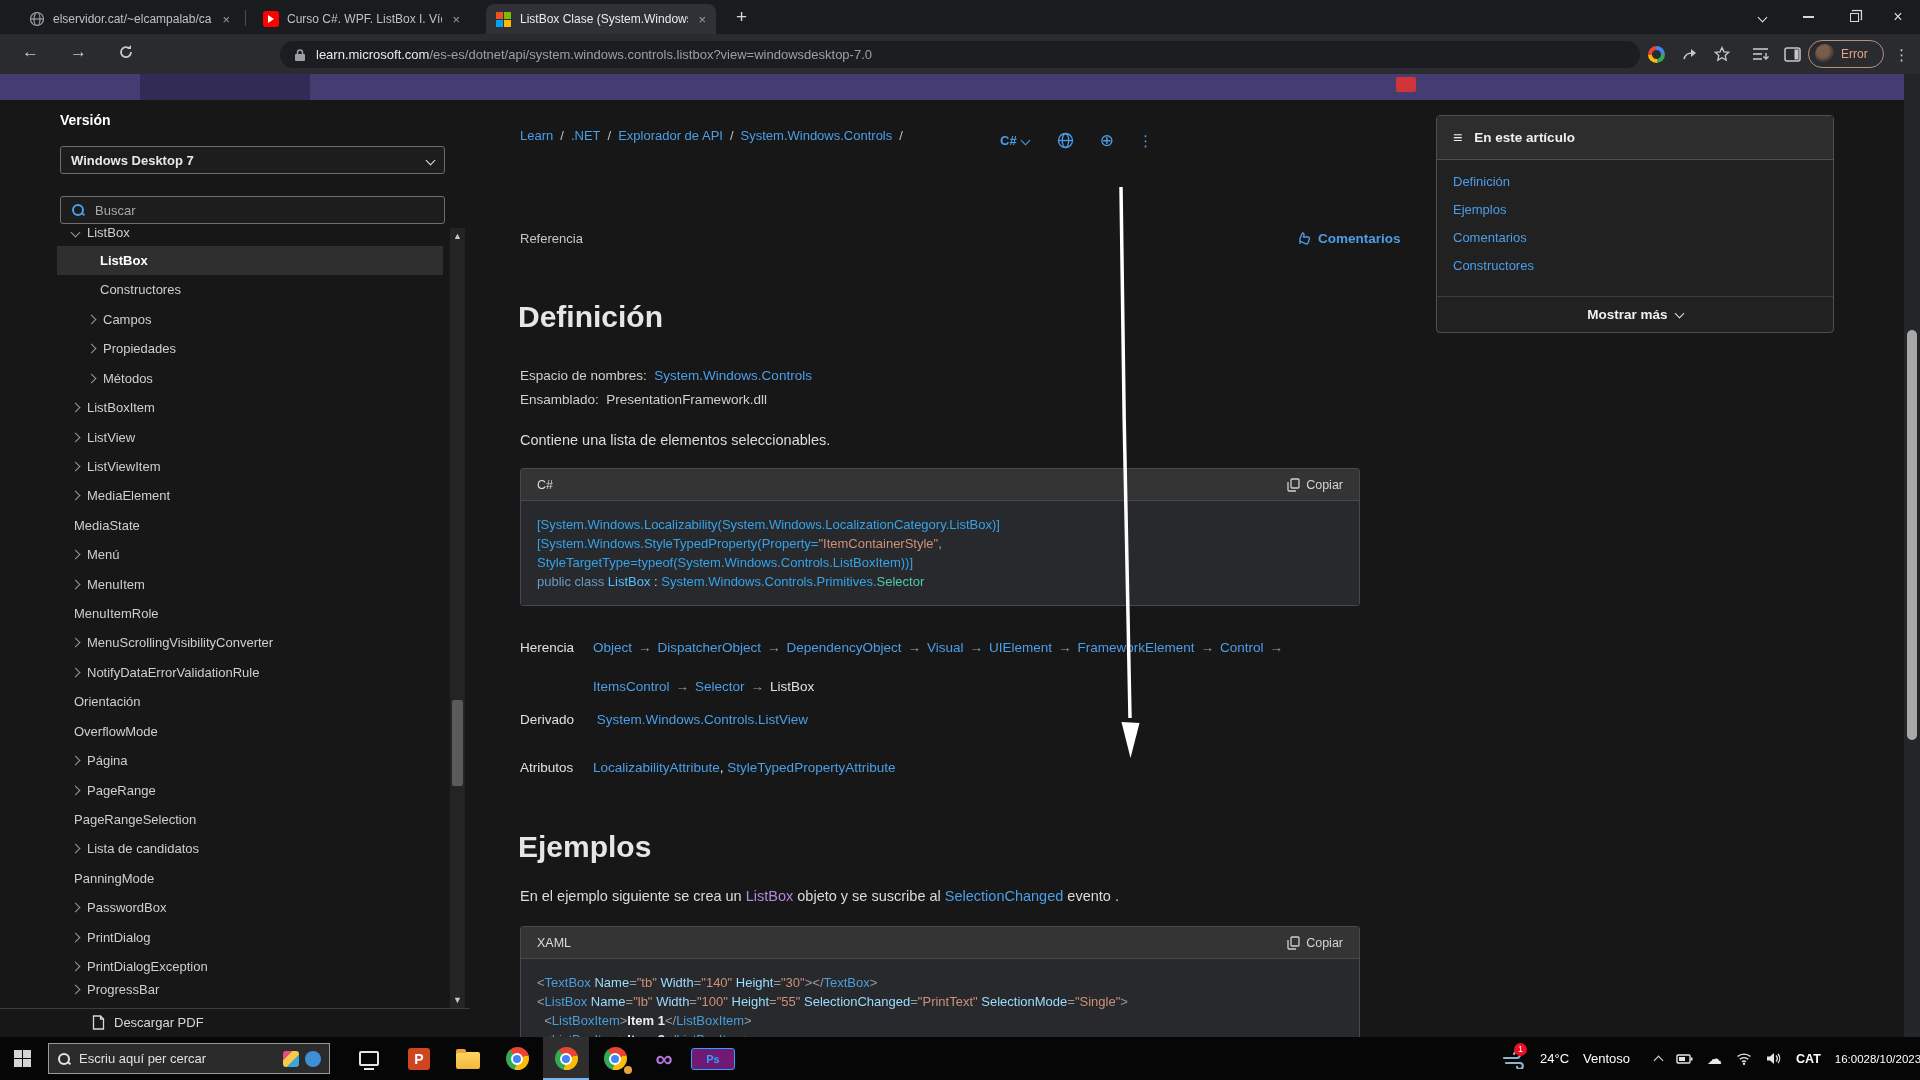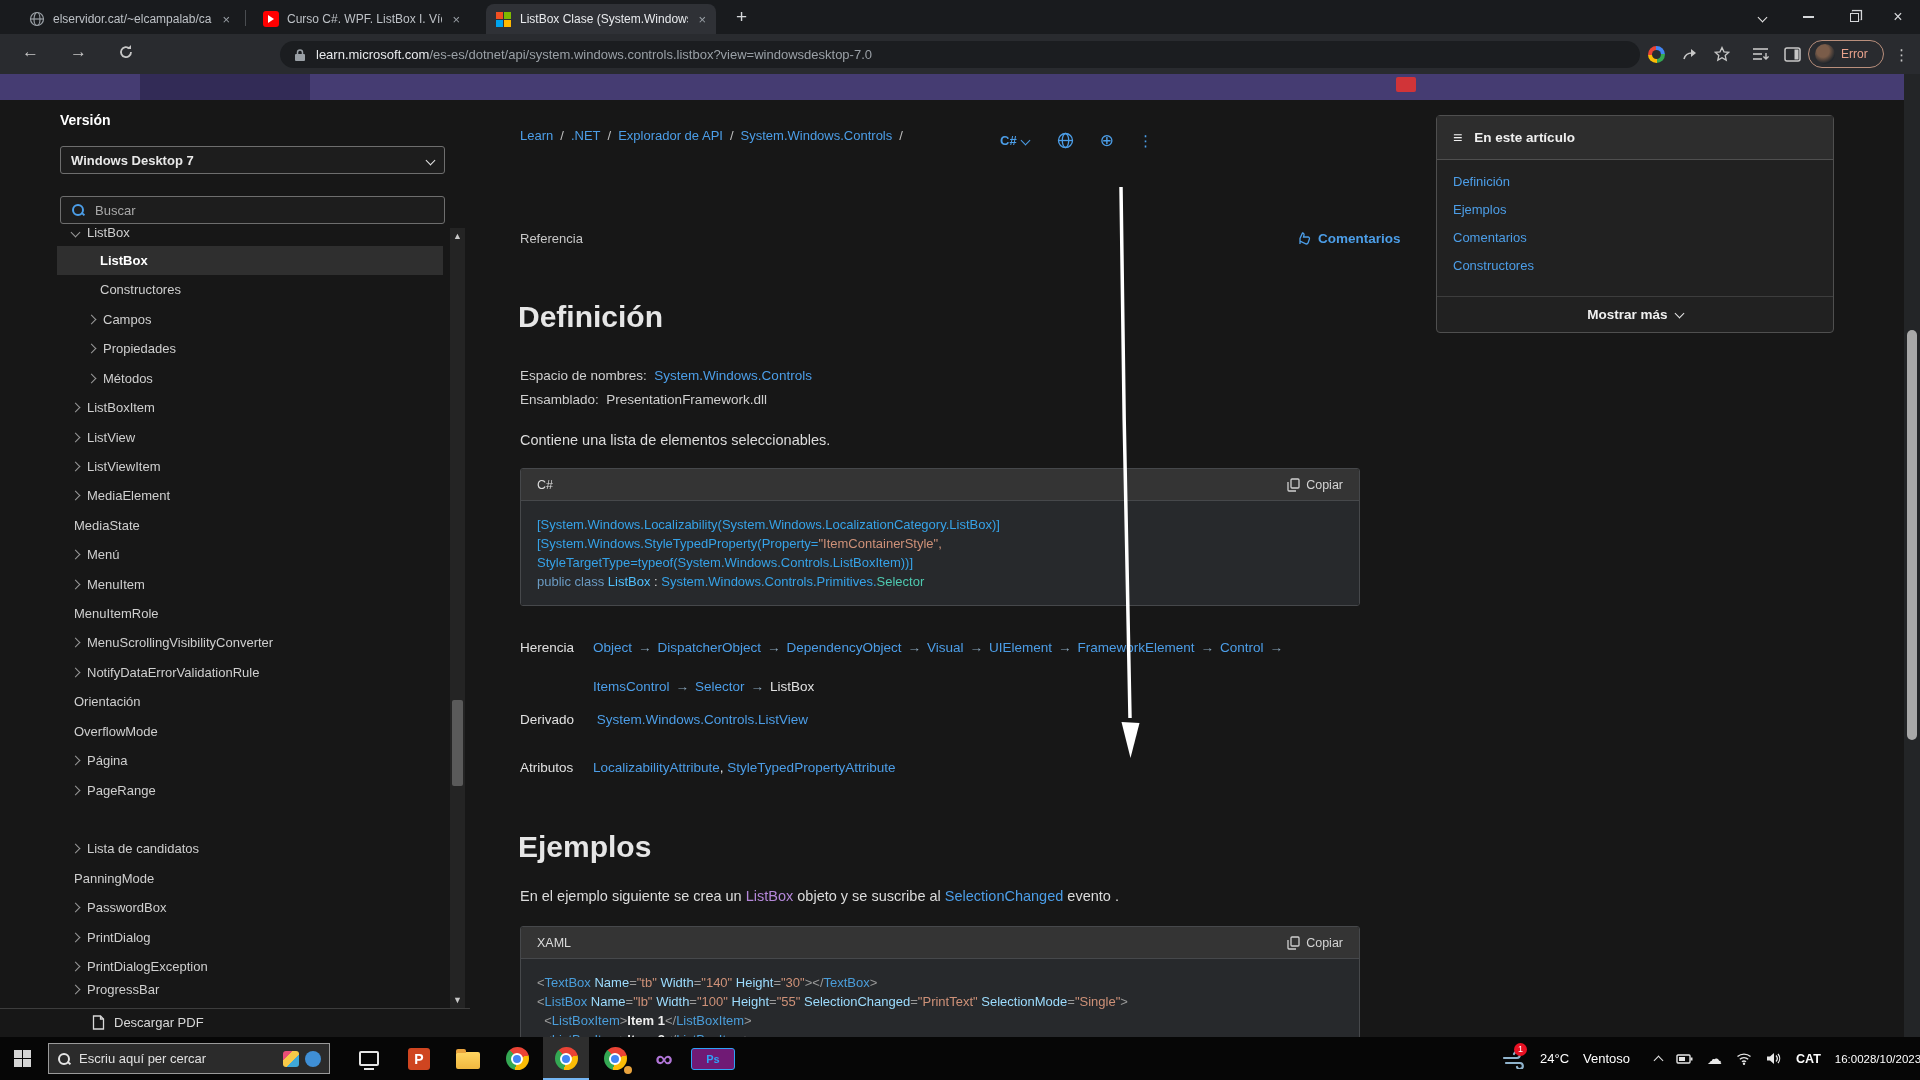--- a/index.html
+++ b/index.html
@@ -338,20 +338,24 @@
         <span style="margin-left: 17px;"></span>
         <span>OverflowMode</span>
       </div>
       <div class="trow" style="top: 518.14px;">
         <span class="cv cv-r" style="margin-left: 15px; margin-right: 8px;"></span>
         <span>Página</span>
       </div>
       <div class="trow" style="top: 547.56px;">
         <span class="cv cv-r" style="margin-left: 15px; margin-right: 8px;"></span>
         <span>PageRange</span>
+      </div>
+      <div class="trow" style="top: 576.98px;">
+        <span style="margin-left: 17px;"></span>
+        <span>PageRangeSelection</span>
       </div>
       <div class="trow" style="top: 606.4px;">
         <span class="cv cv-r" style="margin-left: 15px; margin-right: 8px;"></span>
         <span>Lista de candidatos</span>
       </div>
       <div class="trow" style="top: 635.82px;">
         <span style="margin-left: 17px;"></span>
         <span>PanningMode</span>
       </div>
       <div class="trow" style="top: 665.24px;">

